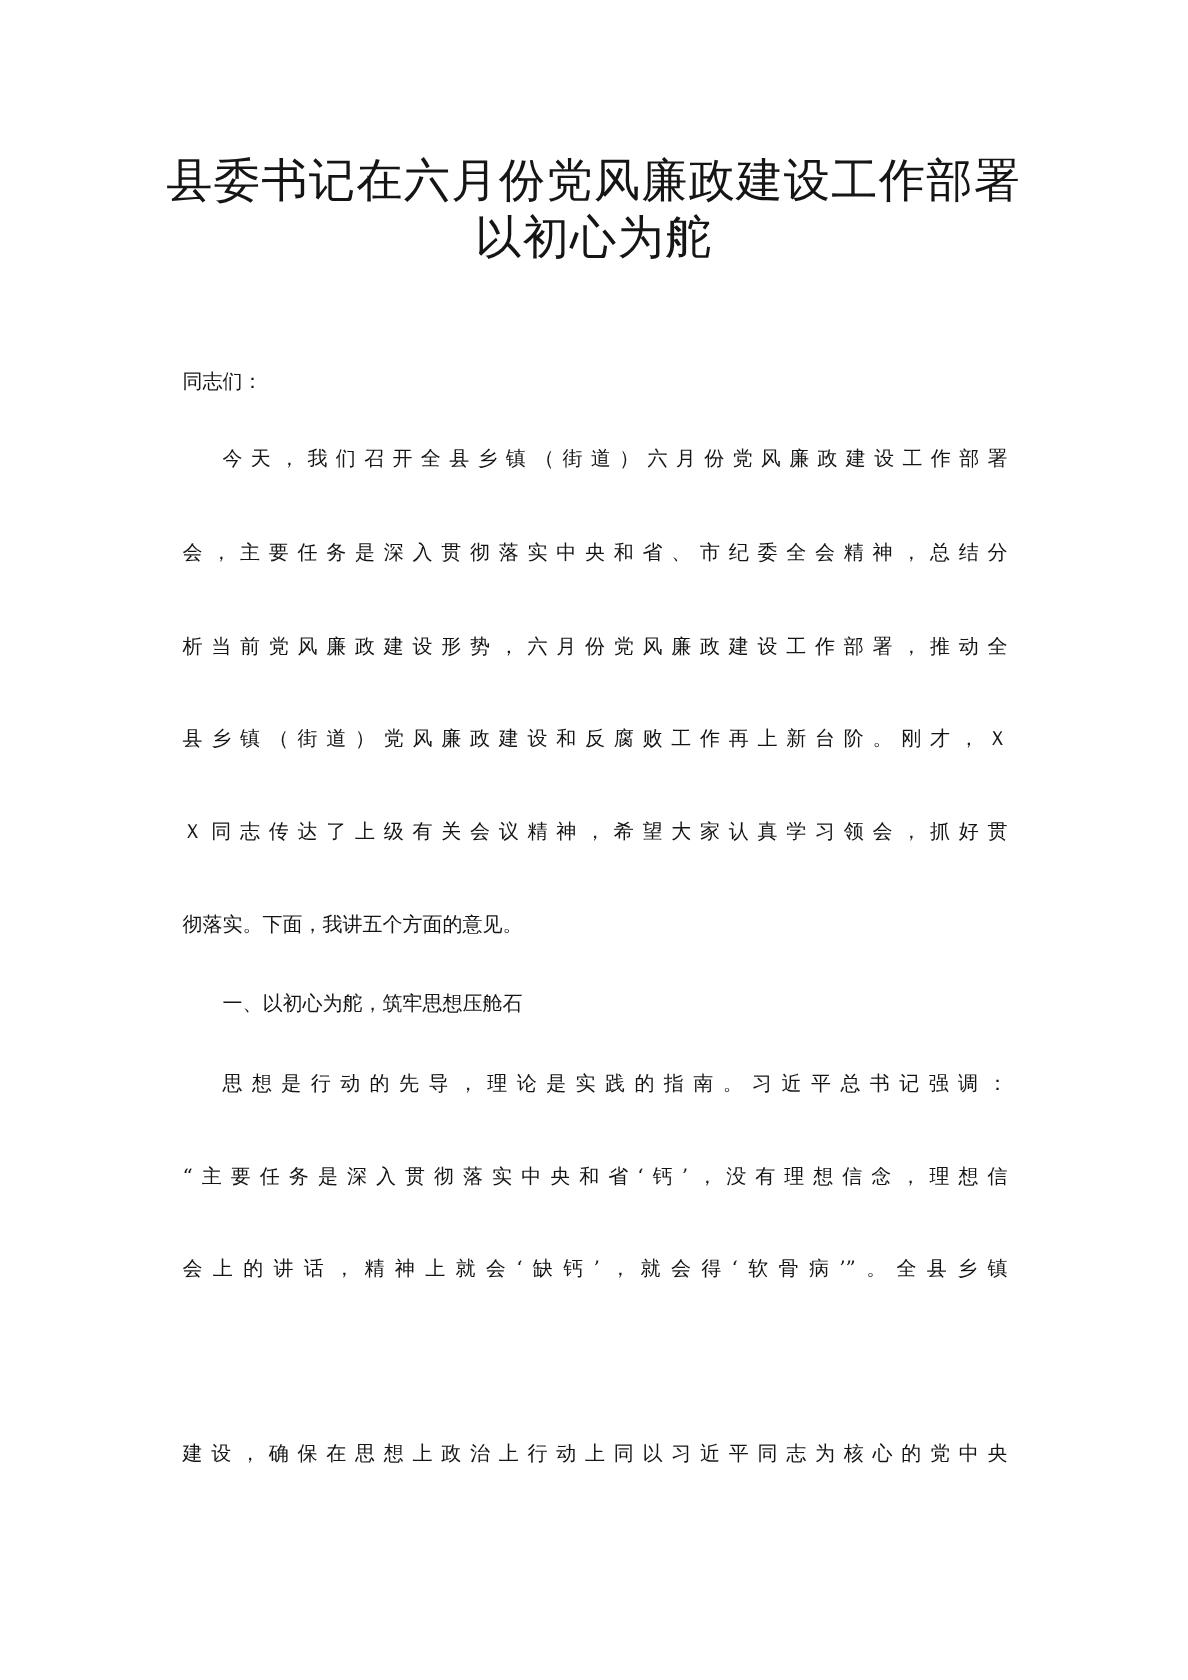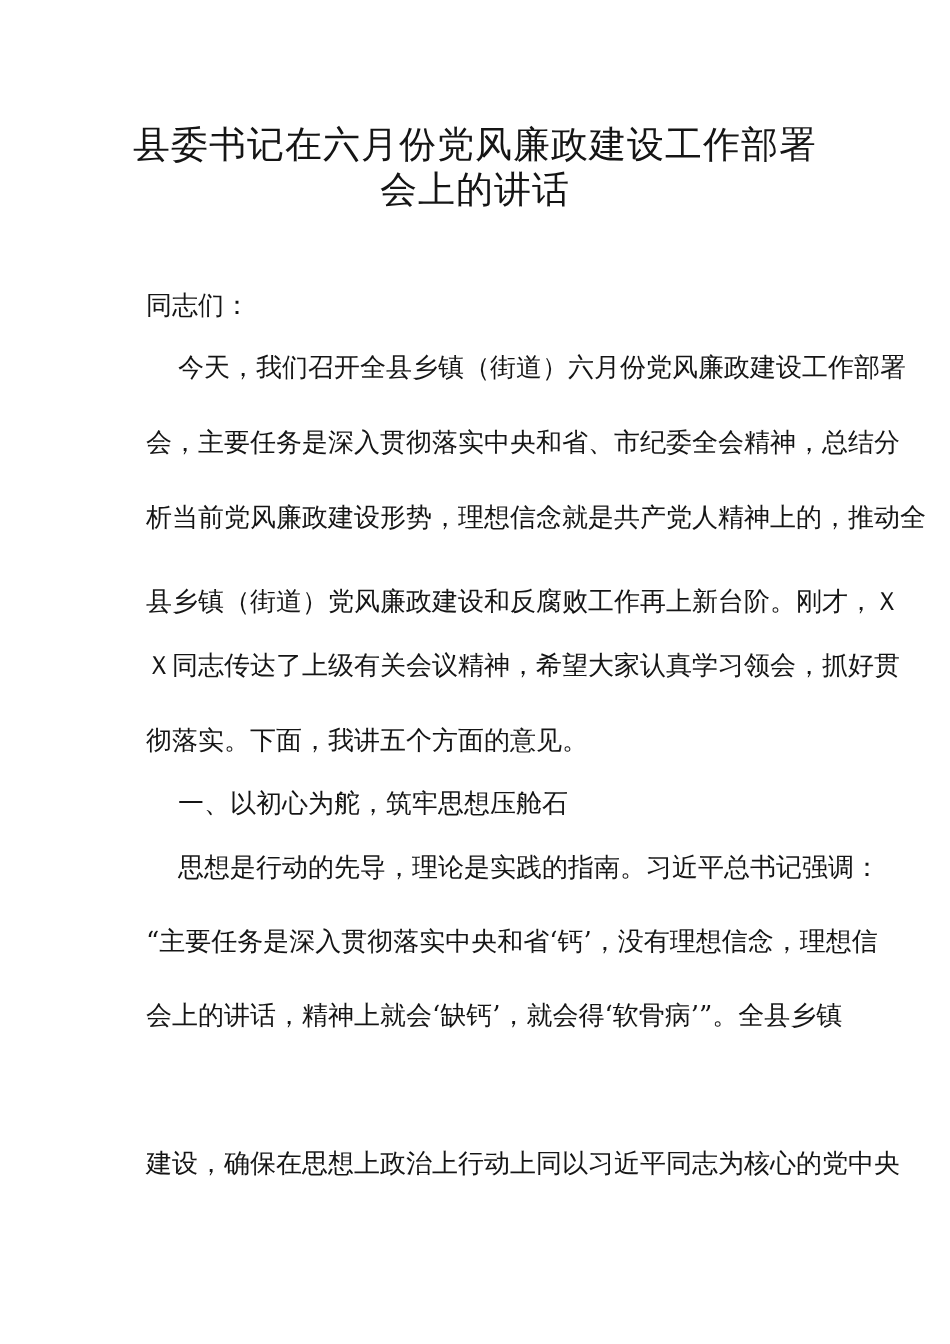--- a/index.html
+++ b/index.html
@@ -1,39 +1,39 @@
 <!DOCTYPE html>
 <html><head>
 <meta charset="utf-8">
 <style>
   html, body { margin: 0; padding: 0; background: #ffffff; }
   body { width: 950px; height: 1344px; position: relative; overflow: hidden;
          font-family: "DejaVu Serif", "Liberation Serif", serif; color: #111; }
   .page { position: absolute; left: 0; top: 0; width: 750px; height: 1344px; background: #fff; }
   .title { position: absolute; left: 0; width: 950px; text-align: center;
            font-size: 37px; line-height: 44px; letter-spacing: 1px; color: #151515; white-space: nowrap; }
-  .line { position: absolute; left: 146px; width: 660px; font-size: 26px; line-height: 30px;
+  .line { position: absolute; left: 146px; width: 660px; font-size: 16px; line-height: 30px;
           white-space: nowrap; color: #151515; }
   .justify { text-align: justify; text-align-last: justify; }
   .indent { left: 178px; width: 628px; }
 </style>
 </head>
 <body>
 
 <div class="page">
 
   <div class="title" style="top:123px;">县委书记在六月份党风廉政建设工作部署</div>
-  <div class="title" style="top:168px;">会上的讲话</div>
+  <div class="title" style="top:168px;">以初心为舵</div>
 
   <div class="line" style="top:290px;">同志们：</div>
 
   <div class="line indent justify" style="top:352px;">今天，我们召开全县乡镇（街道）六月份党风廉政建设工作部署</div>
   <div class="line justify" style="top:427px;">会，主要任务是深入贯彻落实中央和省、市纪委全会精神，总结分</div>
-  <div class="line justify" style="top:502px;">析当前党风廉政建设形势，理想信念就是共产党人精神上的，推动全</div>
-  <div class="line justify" style="top:588px;font-family:Liberation Mono, monospace;">县乡镇（街道）党风廉政建设和反腐败工作再上新台阶。刚才，Ｘ</div>
+  <div class="line justify" style="top:502px;">析当前党风廉政建设形势，六月份党风廉政建设工作部署，推动全</div>
+  <div class="line justify" style="top:576px;">县乡镇（街道）党风廉政建设和反腐败工作再上新台阶。刚才，Ｘ</div>
   <div class="line justify" style="top:650px;">Ｘ同志传达了上级有关会议精神，希望大家认真学习领会，抓好贯</div>
   <div class="line" style="top:725px;">彻落实。下面，我讲五个方面的意见。</div>
 
   <div class="line indent" style="top:788px;">一、以初心为舵，筑牢思想压舱石</div>
 
   <div class="line indent justify" style="top:852px;">思想是行动的先导，理论是实践的指南。习近平总书记强调：</div>
   <div class="line justify" style="top:926px;">“主要任务是深入贯彻落实中央和省‘钙’，没有理想信念，理想信</div>
   <div class="line justify" style="top:1000px;">会上的讲话，精神上就会‘缺钙’，就会得‘软骨病’”。全县乡镇</div>
   <div class="line justify" style="top:1148px;">建设，确保在思想上政治上行动上同以习近平同志为核心的党中央</div>
 

